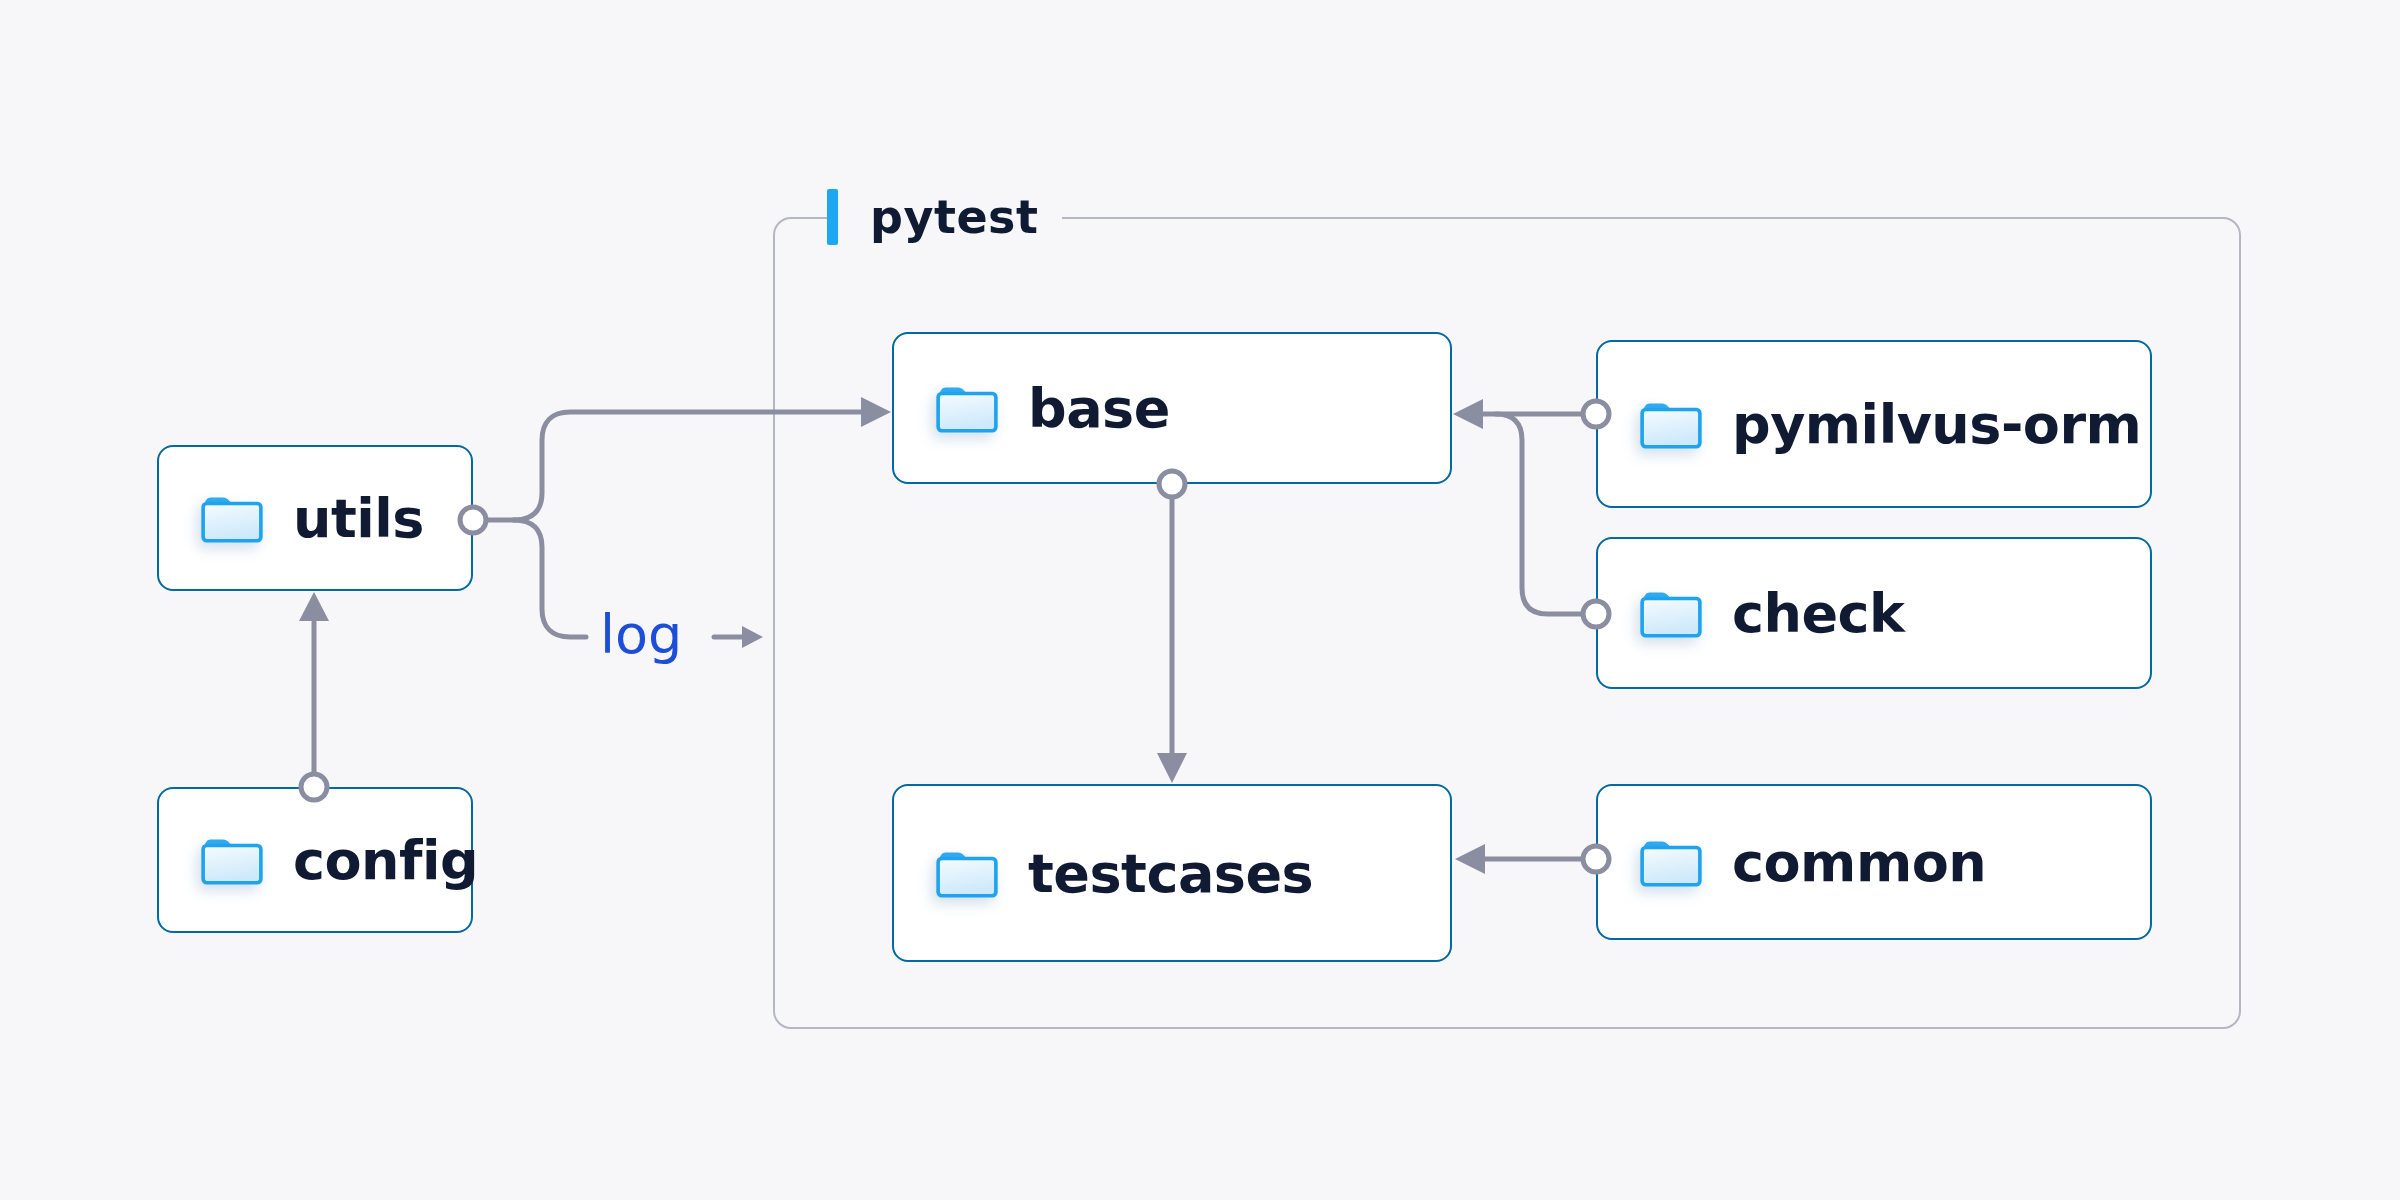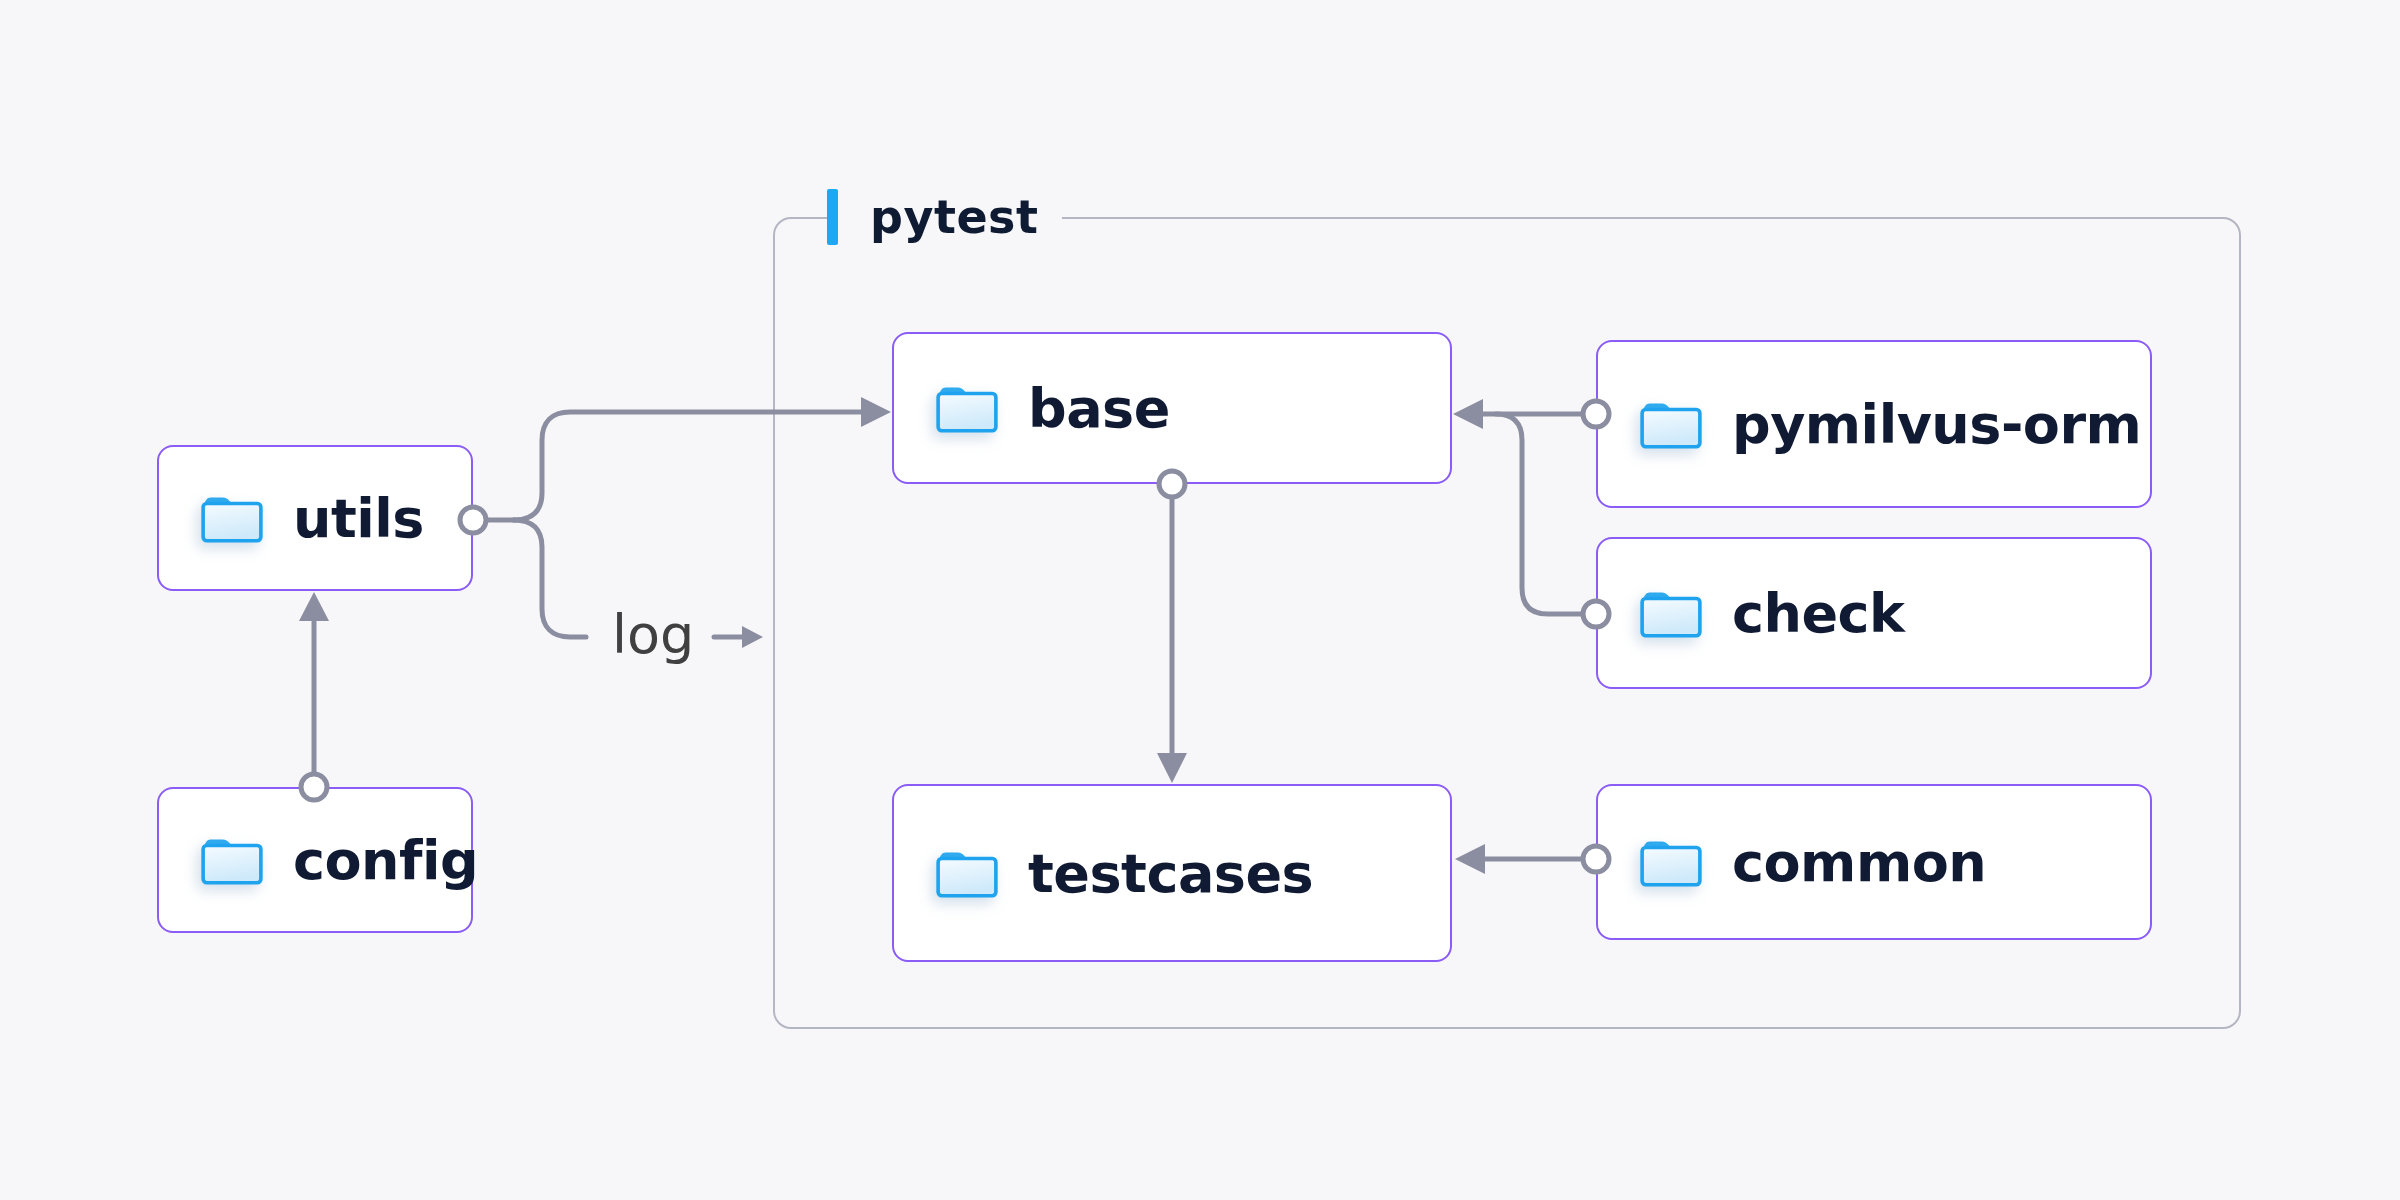--- a/index.html
+++ b/index.html
@@ -36,21 +36,21 @@
     border-radius:2px;
   }
   .group-title{
     font-size:46px;font-weight:bold;color:#0f1b33;letter-spacing:0.5px;
   }
 
   
   .node{
     position:absolute;
     background:#ffffff;
-    border:2px solid #8b5cf6;
+    border:2px solid #0369a1;
     border-radius:16px;
     box-sizing:border-box;
     display:flex;align-items:center;
     padding-left:40px;gap:28px;
     z-index:2;
   }
   .node-label{
     font-size:54px;font-weight:bold;color:#101b33;letter-spacing:-0.5px;
     white-space:nowrap;
   }
@@ -73,22 +73,22 @@
     z-index:3;pointer-events:none;
   }
   .edge-line{stroke:#8b8da0;stroke-width:5;fill:none;stroke-linecap:round;}
   .edge-arrow{fill:#8b8da0;stroke:none;}
   .edge-dot{fill:#ffffff;stroke:#8b8da0;stroke-width:5;}
 
   .log-label{
     position:absolute;
     left:600px;top:637px;
     transform:translateY(-54%);
-    font-size:54px;font-weight:500;color:#404040;
-    z-index:4;white-space:nowrap;margin-left:12px;
+    font-size:54px;font-weight:500;color:#1d4ed8;
+    z-index:4;white-space:nowrap;
   }
 </style>
 </head>
 <body>
 
 <div id="stage">
 
   <svg width="0" height="0" style="position:absolute" aria-hidden="true">
     <defs>
       <linearGradient id="foldergrad" x1="0" y1="0" x2="0.25" y2="1">

